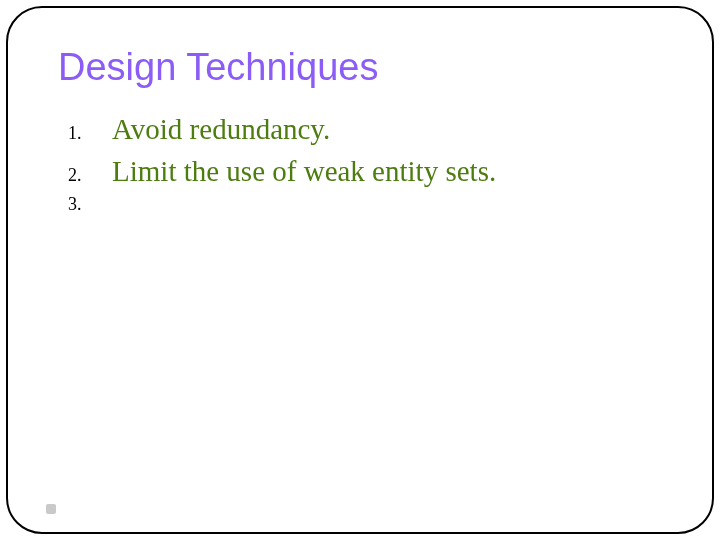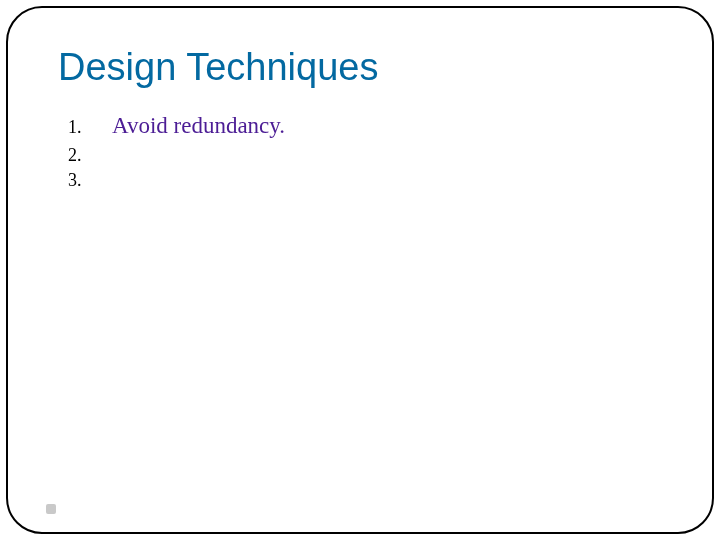--- a/index.html
+++ b/index.html
@@ -21,42 +21,42 @@
     right: 6px;
     bottom: 6px;
     border: 2px solid #000;
     border-radius: 36px;
     padding: 38px 50px 30px 50px;
   }
   .title {
     font-family: Arial, Helvetica, sans-serif;
     font-size: 38px;
     font-weight: 400;
-    color: #0369a1;
+    color: #8b5cf6;
     margin-bottom: 22px;
   }
   .list {
     margin-left: 10px;
   }
   .list-item {
     display: flex;
     align-items: baseline;
     margin-bottom: 4px;
   }
   .num {
     font-family: "Times New Roman", Times, serif;
     font-size: 18px;
     color: #000;
     width: 44px;
     flex: 0 0 44px;
   }
   .txt {
     font-family: "Times New Roman", Times, serif;
-    font-size: 23px;
-    color: #4c1d95;
+    font-size: 29px;
+    color: #4d7c0f;
     line-height: 1.3;
   }
   .footer-dot {
     position: absolute;
     left: 38px;
     bottom: 18px;
     width: 10px;
     height: 10px;
     background: #c9c9c9;
     border-radius: 2px;
@@ -68,20 +68,21 @@
 <div class="slide-frame">
   <h1 class="title">Design Techniques</h1>
 
   <div class="list">
     <div class="list-item">
       <span class="num">1.</span>
       <span class="txt">Avoid redundancy.</span>
     </div>
     <div class="list-item">
       <span class="num">2.</span>
+      <span class="txt">Limit the use of weak entity sets.</span>
     </div>
     <div class="list-item">
       <span class="num">3.</span>
     </div>
   </div>
 
   <div class="footer-dot"></div>
 </div>
 
 </body></html>

